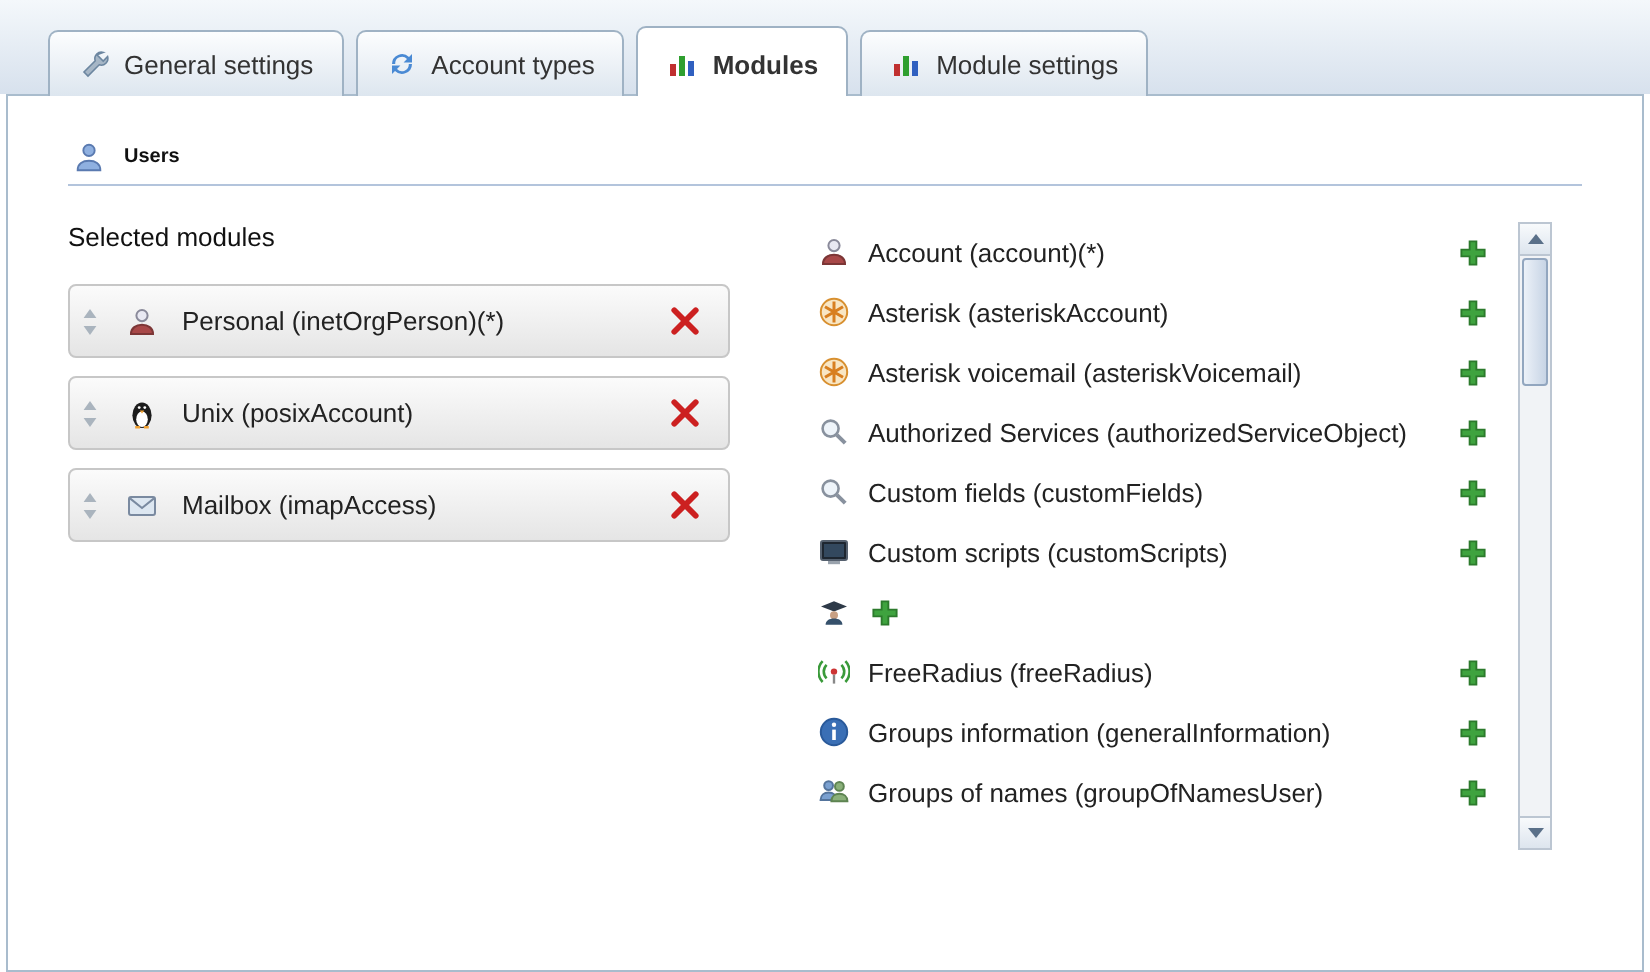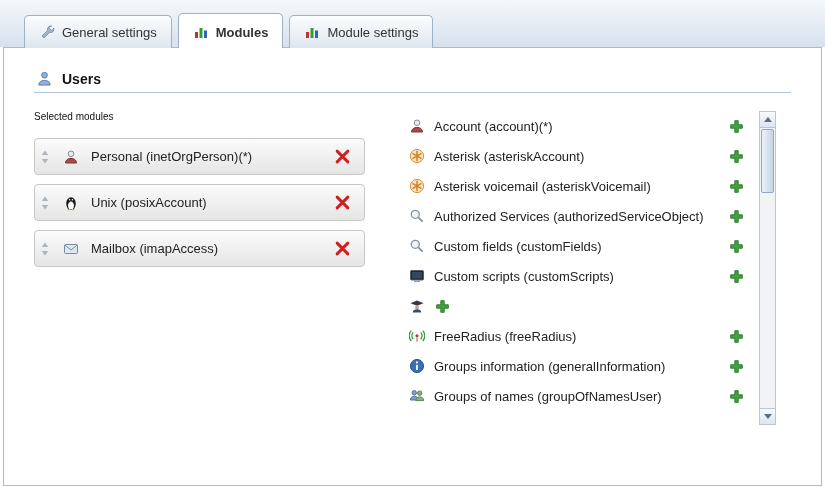--- a/index.html
+++ b/index.html
@@ -39,32 +39,32 @@
     flex:1; margin:0 3px 0 3px;
     background:#fff;
     border:1px solid #a9bccd;
     position:relative; z-index:1;
     overflow:hidden;
   }
 
   .section-head {
     margin:22px 30px 0 32px;
     display:flex; align-items:center; gap:9px;
-    font-size:14px; font-weight:bold; color:#111;
+    font-size:10px; font-weight:bold; color:#111;
   }
   .section-rule {
     margin:5px 30px 0 30px;
     border-bottom:1px solid #b3c4dc;
   }
 
   .columns { display:flex; margin:18px 45px 0 30px; }
   .col-left  { width:345px; flex:none; }
   .col-right { flex:1; margin-left:30px; }
 
-  .col-heading { font-size:10px; color:#111; margin:0 0 16px 0; }
+  .col-heading { font-size:13px; color:#111; margin:0 0 16px 0; }
 
   
   .sel-item {
     width:331px; height:37px; margin-bottom:9px;
     display:flex; align-items:center;
     padding:0 12px 0 6px;
     border:1px solid #c7c7c7; border-radius:4px;
     background:linear-gradient(#fbfbfb, #e5e5e5);
   }
   .drag-handle { display:inline-flex; cursor:grab; margin-right:14px; }
@@ -118,20 +118,29 @@
 
   <div class="tab">
     <span class="ticon">
       <svg width="16" height="16" viewBox="0 0 16 16">
           <path d="M12.7 2.2a3.3 3.3 0 0 0-4.1 4.2L3 12l2 2 5.6-5.6a3.3 3.3 0 0 0 4.2-4.1L12.6 6.5 9.5 3.4z" fill="#a6b6c6" stroke="#6c86a0" stroke-width="0.8"></path>
         </svg>
     </span>
     <span>General settings</span>
   </div>
 
+  <div class="tab">
+    <span class="ticon">
+      <svg width="16" height="16" viewBox="0 0 16 16">
+          <path d="M3 8a5 5 0 0 1 8.5-3.5L13 3v4.2H8.8l1.7-1.7A3.4 3.4 0 0 0 4.6 8z" fill="#4a8ad4"></path>
+          <path d="M13 8a5 5 0 0 1-8.5 3.5L3 13V8.8h4.2L5.5 10.5A3.4 3.4 0 0 0 11.4 8z" fill="#4a8ad4"></path>
+        </svg>
+    </span>
+    <span>Account types</span>
+  </div>
 
   <div class="tab active">
     <span class="ticon">
       <svg width="16" height="16" viewBox="0 0 16 16">
           <rect x="2" y="8" width="3" height="6" fill="#c03030"></rect>
           <rect x="6.5" y="4" width="3" height="10" fill="#2f9f2f"></rect>
           <rect x="11" y="6.5" width="3" height="7.5" fill="#3060c0"></rect>
         </svg>
     </span>
     <span>Modules</span>

